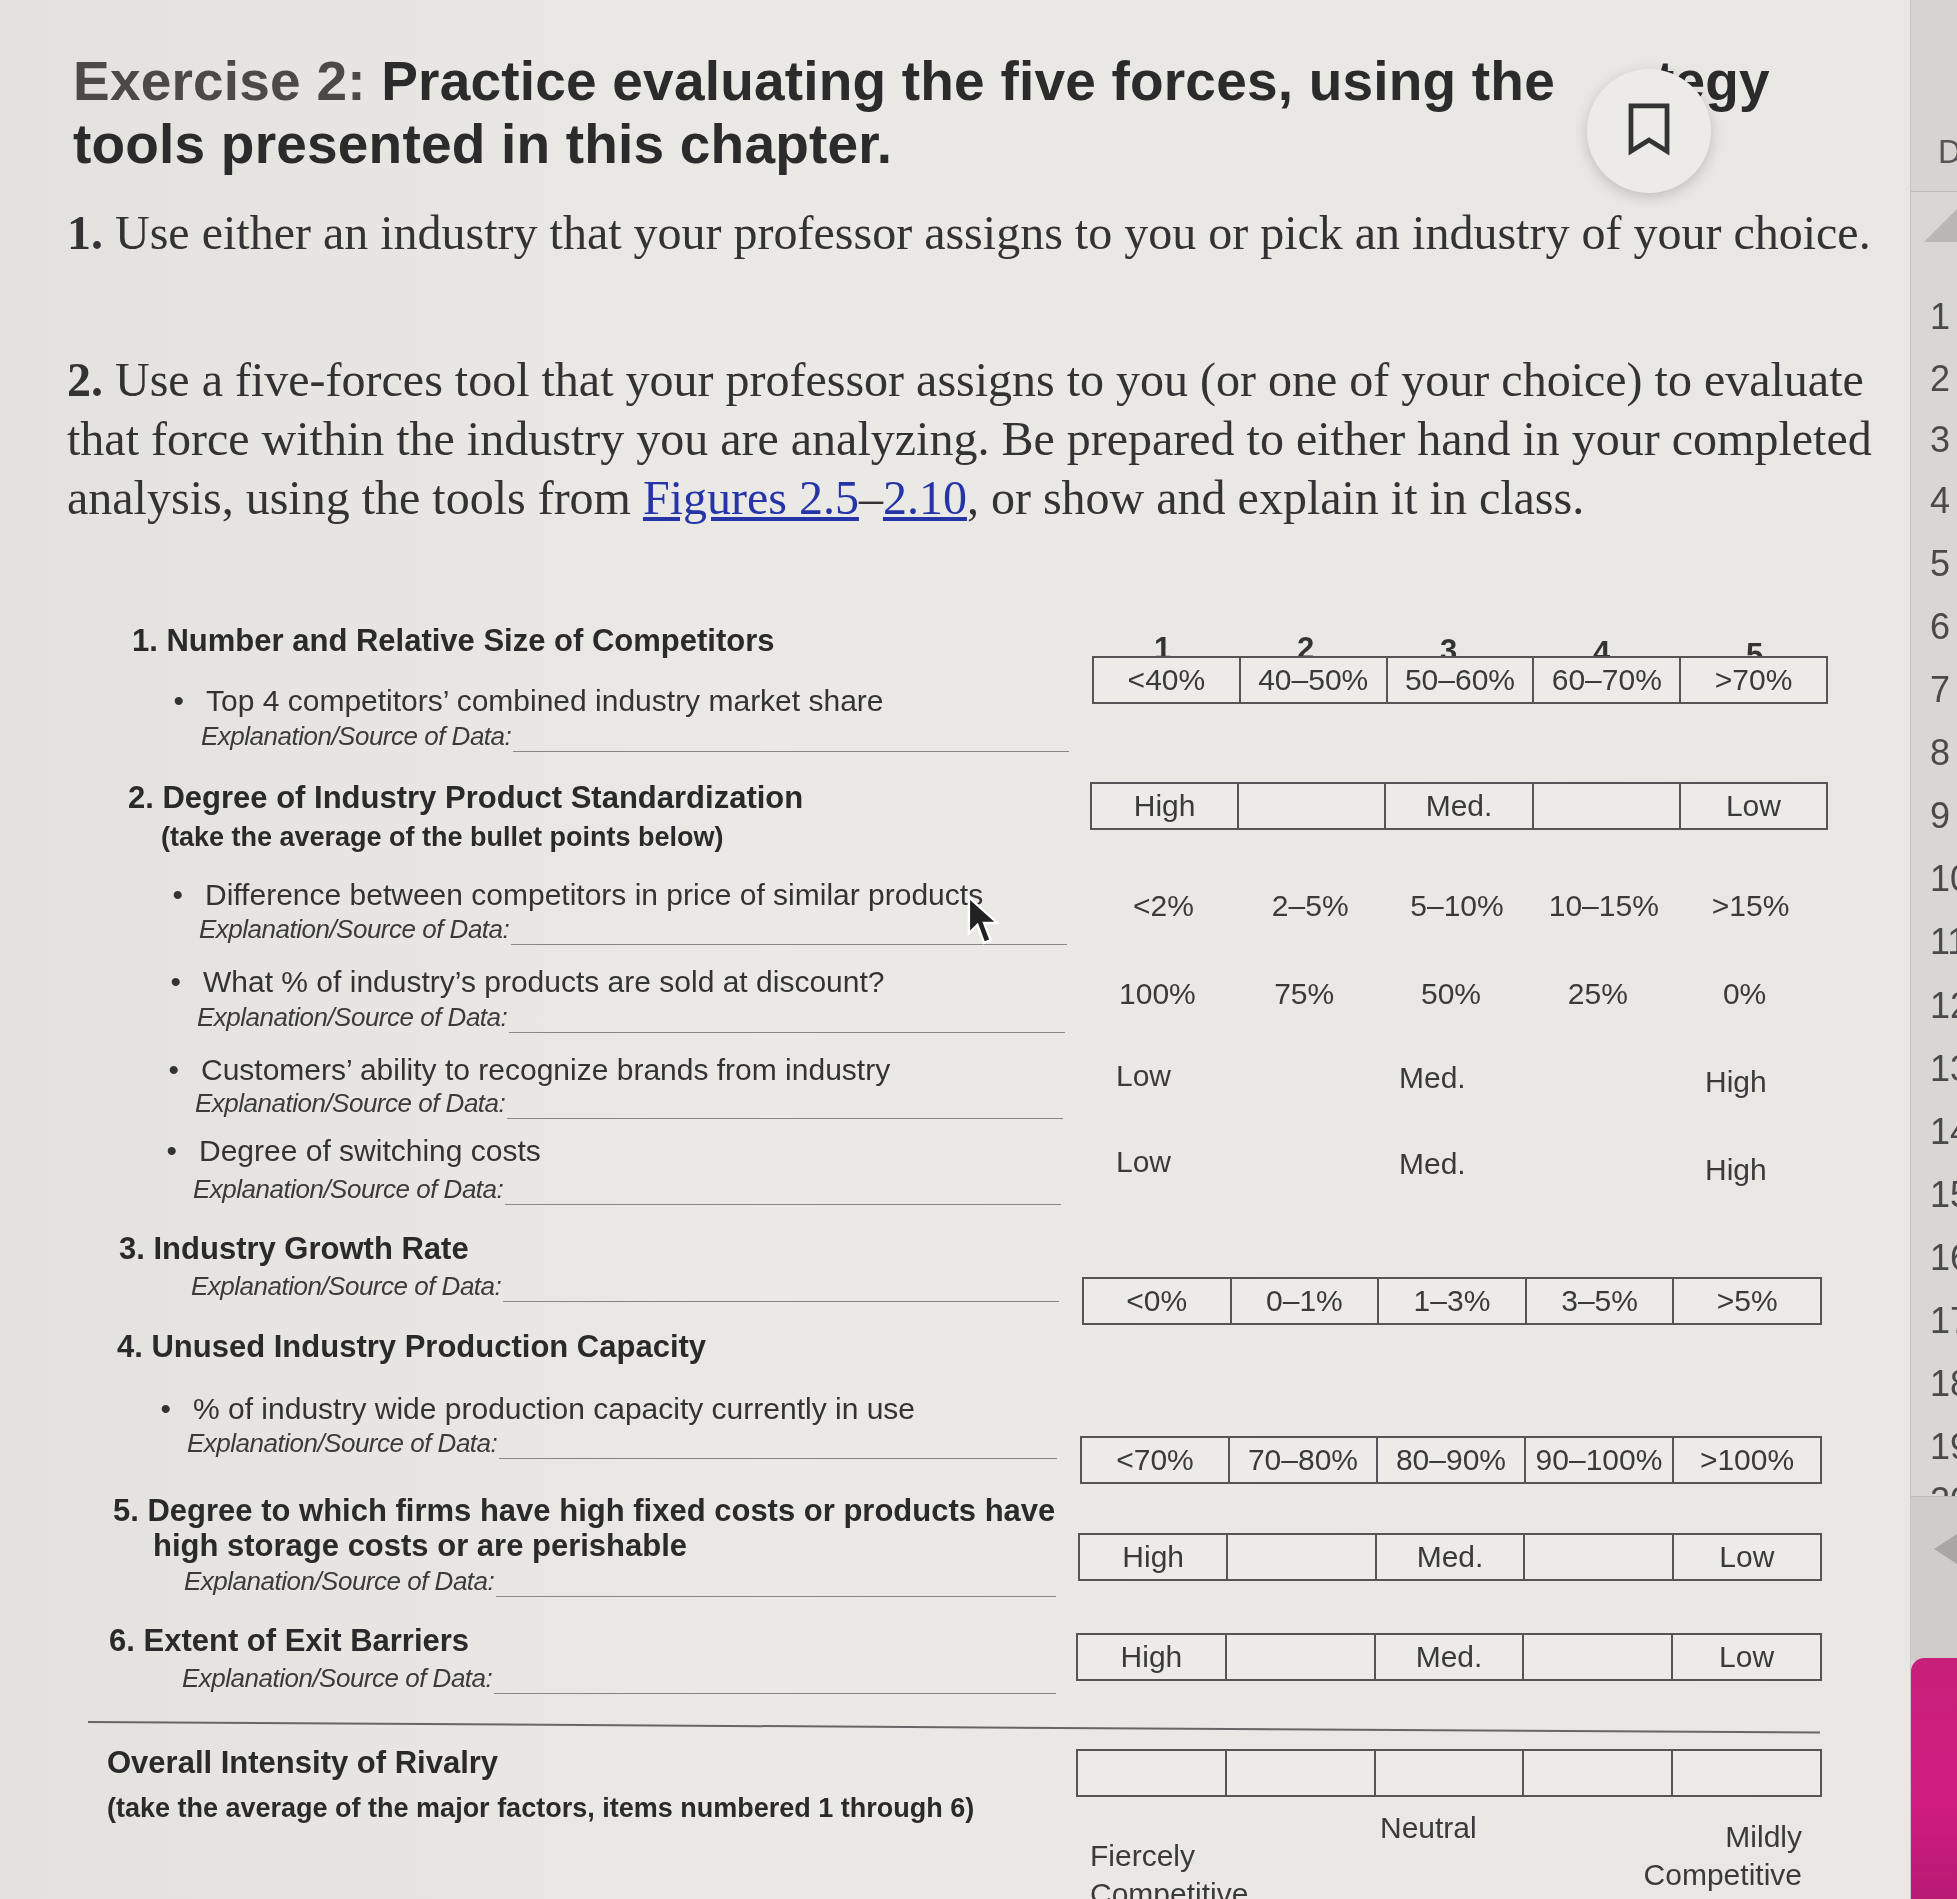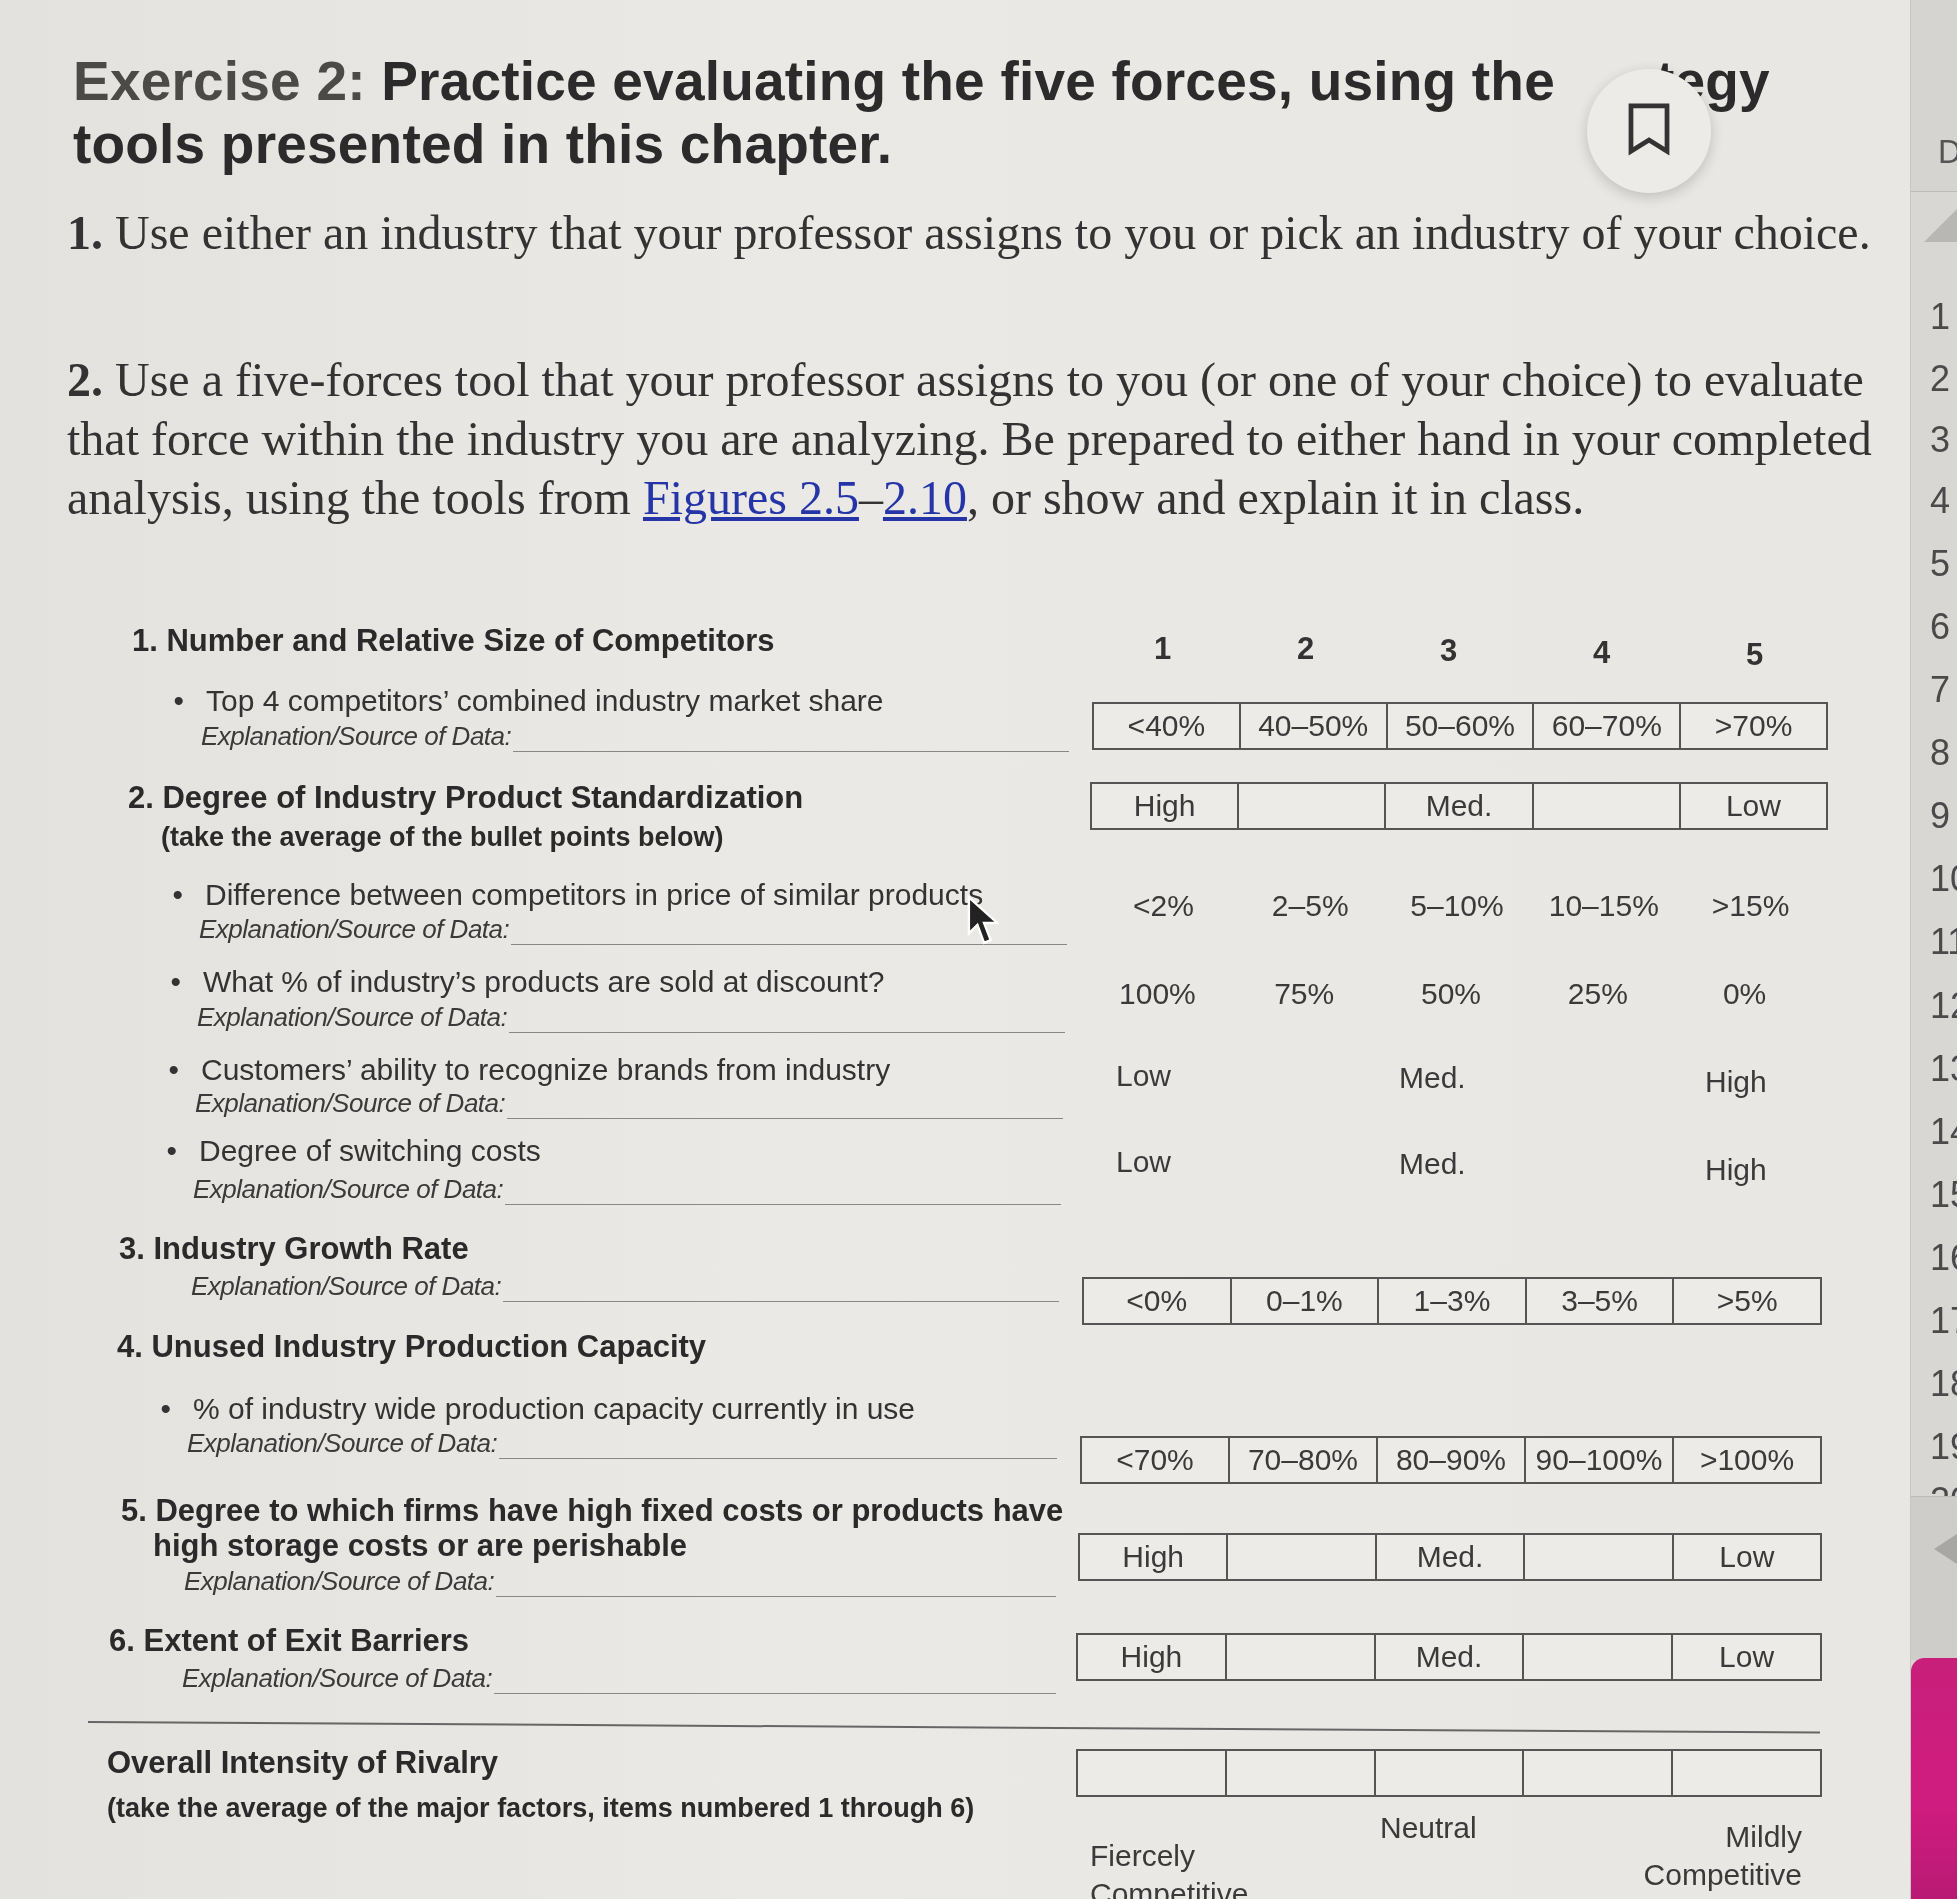--- a/index.html
+++ b/index.html
@@ -110,21 +110,21 @@
   <div class="scale-head" style="left:1420px; top:633px;">3</div>
   <div class="scale-head" style="left:1573px; top:635px;">4</div>
   <div class="scale-head" style="left:1726px; top:637px;">5</div>
 
   <div class="sec-title" style="left:132px; top:623px;">1. Number and Relative Size of Competitors</div>
   <div class="bullet" style="left:206px; top:684px;">Top 4 competitors’ combined industry market share</div>
   <div class="expl" style="left:201px; top:721px; width:868px;">
     <span>Explanation/Source of Data:</span>
       <span class="line"></span>
   </div>
-  <div class="box-row" style="left:1092px; top:702px; width:732px;">
+  <div class="box-row" style="left:1092px; top:656px; width:732px;">
     <div class="cell">&lt;40%</div>
     <div class="cell">40–50%</div>
     <div class="cell">50–60%</div>
     <div class="cell">60–70%</div>
     <div class="cell">&gt;70%</div>
   </div>
 
   <div class="sec-title" style="left:128px; top:780px;">2. Degree of Industry Product Standardization</div>
   <div class="sub-title" style="left:161px; top:822px;">(take the average of the bullet points below)</div>
   <div class="box-row" style="left:1090px; top:782px; width:734px;">
@@ -203,21 +203,21 @@
       <span class="line"></span>
   </div>
   <div class="box-row" style="left:1080px; top:1436px; width:738px;">
     <div class="cell">&lt;70%</div>
     <div class="cell">70–80%</div>
     <div class="cell">80–90%</div>
     <div class="cell">90–100%</div>
     <div class="cell">&gt;100%</div>
   </div>
 
-  <div class="sec-title" style="left:113px; top:1493px;margin-left:8px;">5. Degree to which firms have high fixed costs or products have</div>
+  <div class="sec-title" style="left:113px; top:1493px;">5. Degree to which firms have high fixed costs or products have</div>
   <div class="sec-title" style="left:153px; top:1528px;">high storage costs or are perishable</div>
   <div class="expl" style="left:184px; top:1566px; width:872px;">
     <span>Explanation/Source of Data:</span>
       <span class="line"></span>
   </div>
   <div class="box-row" style="left:1078px; top:1533px; width:740px;">
     <div class="cell">High</div>
     <div class="cell"></div>
     <div class="cell">Med.</div>
     <div class="cell"></div>

